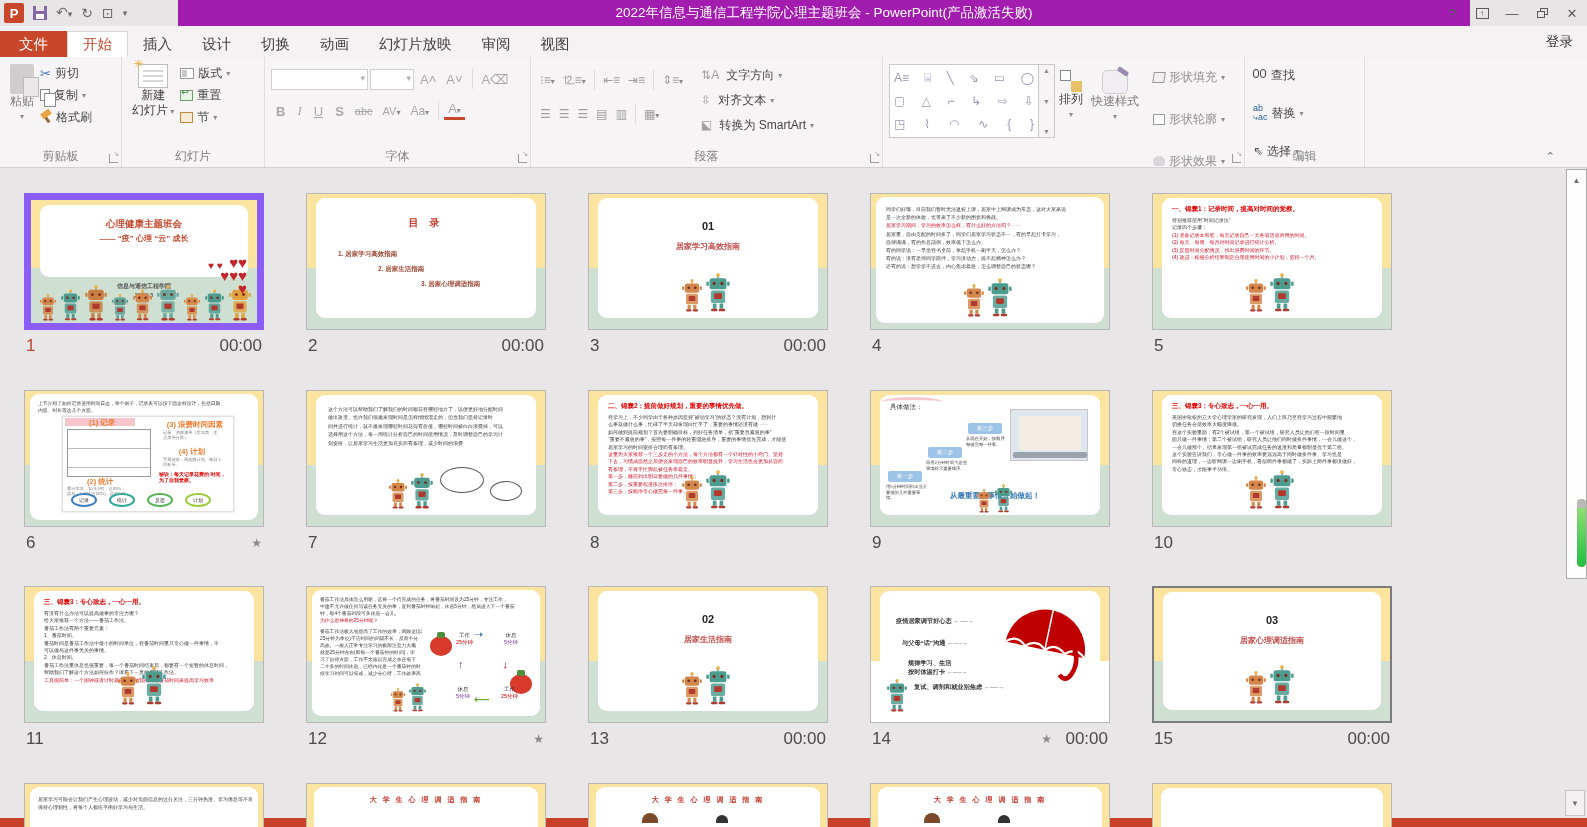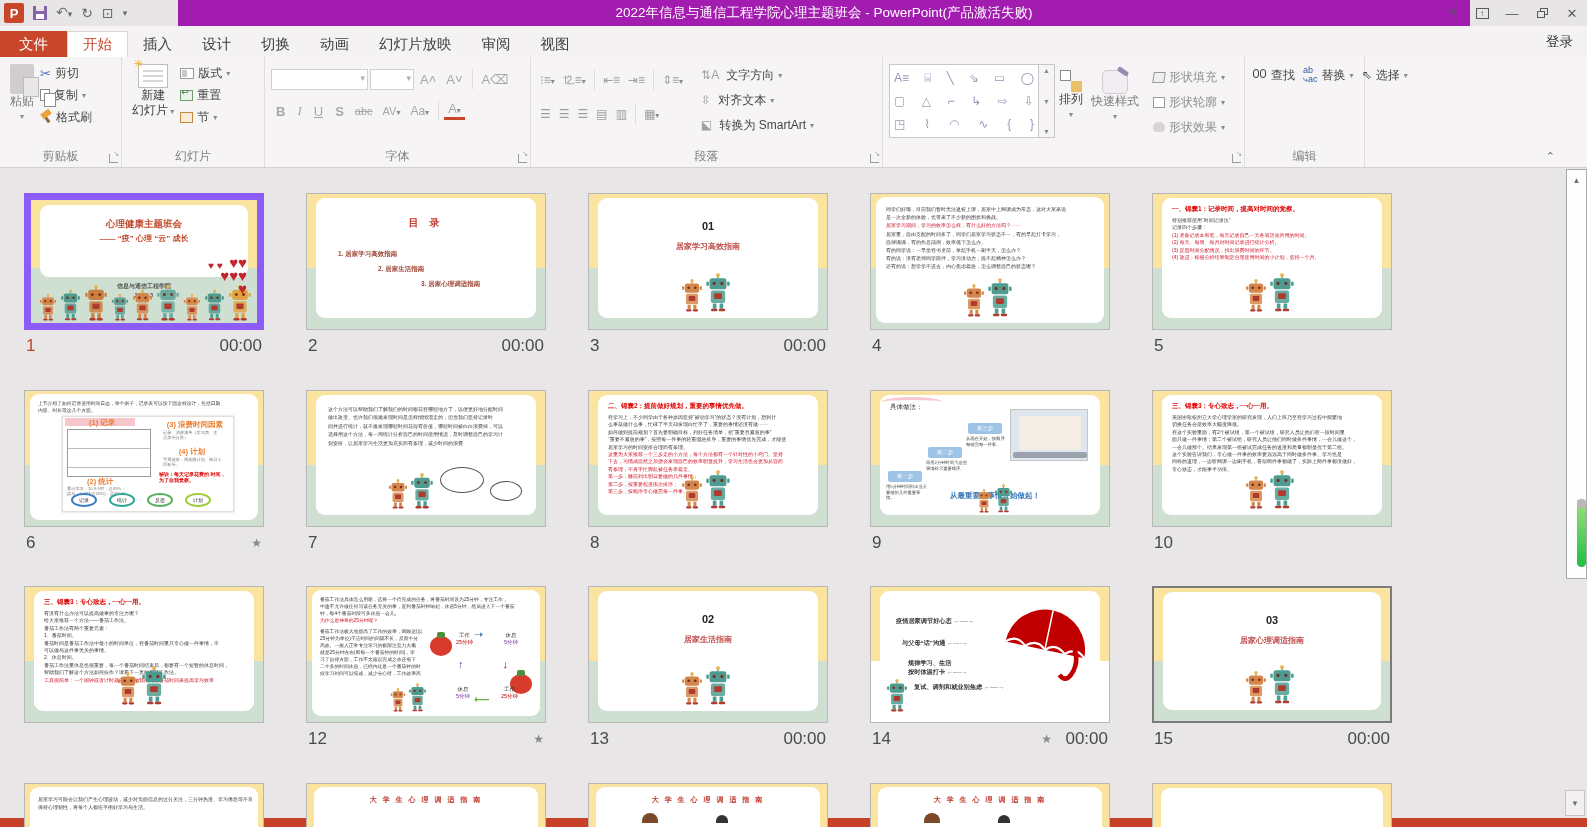--- a/index.html
+++ b/index.html
@@ -301,42 +301,42 @@
           <i></i>
         </span>
       <span>排列</span>
         <span class="dd">▾</span>
     </div>
     <div class="bigbtn" style="padding-top:8px">
       <span class="qstyleicon"></span>
       <span>快速样式</span>
         <span class="dd">▾</span>
     </div>
-    <div style="display:flex;flex-direction:column;gap:3px;padding:4px 0 0 8px">
+    <div style="display:flex;flex-direction:column;gap:20px;padding:4px 0 0 8px">
       <div class="sbtn" style="color:#8f8f8f">
           <span class="filldrop"></span>
           <span>形状填充</span>
           <span class="dd">▾</span>
         </div>
       <div class="sbtn" style="color:#8f8f8f">
           <span class="outlineicon"></span>
           <span>形状轮廓</span>
           <span class="dd">▾</span>
         </div>
       <div class="sbtn" style="color:#8f8f8f">
           <span class="effecticon"></span>
           <span>形状效果</span>
           <span class="dd">▾</span>
         </div>
     </div>
     <div class="launcher"></div>
   </div>
 
   <div class="rgroup" style="width:120px;border-right:1px solid #DFDDDE">
-    <div style="display:flex;flex-direction:row;gap:4px;padding-top:2px">
+    <div style="display:flex;flex-direction:column;gap:16px;padding-top:2px">
       <div class="sbtn">
           <span class="findicon">
             <i></i>
             <i></i>
           </span>
           <span>查找</span>
         </div>
       <div class="sbtn">
           <span class="replaceicon">ab<br>⤷ac</span>
           <span>替换</span>
@@ -962,20 +962,23 @@
             <rect x="17" y="6.5" width="2" height="3.5" rx="1" fill="#4E9C90"></rect>
   <rect x="4.5" y="13.5" width="11" height="9.5" rx="1.5" fill="#4E9C90" opacity="0.85"></rect>
   <rect x="7" y="15.5" width="6" height="4.5" rx="0.8" fill="#B03A2E"></rect>
   <rect x="6" y="23.5" width="2.8" height="4" fill="#4E9C90"></rect>
             <rect x="11.2" y="23.5" width="2.8" height="4" fill="#4E9C90"></rect>
   <rect x="4.6" y="27.5" width="5" height="2" rx="1" fill="#B03A2E"></rect>
             <rect x="10.6" y="27.5" width="5" height="2" rx="1" fill="#B03A2E"></rect>
           </svg>
         </span>
       </div>
+    </div>
+    <div class="slabel" style="left: 24px; top: 558px;">
+      <span class="snum">11</span>
     </div>
     <div class="thumb" style="left: 306px; top: 418px;">
       <div class="th-yellow"></div>
       <div class="th-green"></div>
       <div class="th-card" style="top:3px;left:5px;right:5px;bottom:6px">
    <div style="position:absolute;top:6px;left:8px;right:6px;text-align:left;">
           <span class="tl b" style="font-size:4.8px;line-height:7px">番茄工作法具体怎么用呢，选择一个待完成的任务，将番茄时间设为25分钟，专注工作，</span>
           <span class="tl b" style="font-size:4.8px;line-height:7px">中途不允许做任何与该任务无关的事，直到番茄时钟响起，休息5分钟，然后进入下一个番茄</span>
           <span class="tl b" style="font-size:4.8px;line-height:7px">钟，每4个番茄时段可多休息一会儿。</span>
           <span class="tl r" style="font-size:4.8px;line-height:7px">为什么是神奇的25分钟呢？</span>

